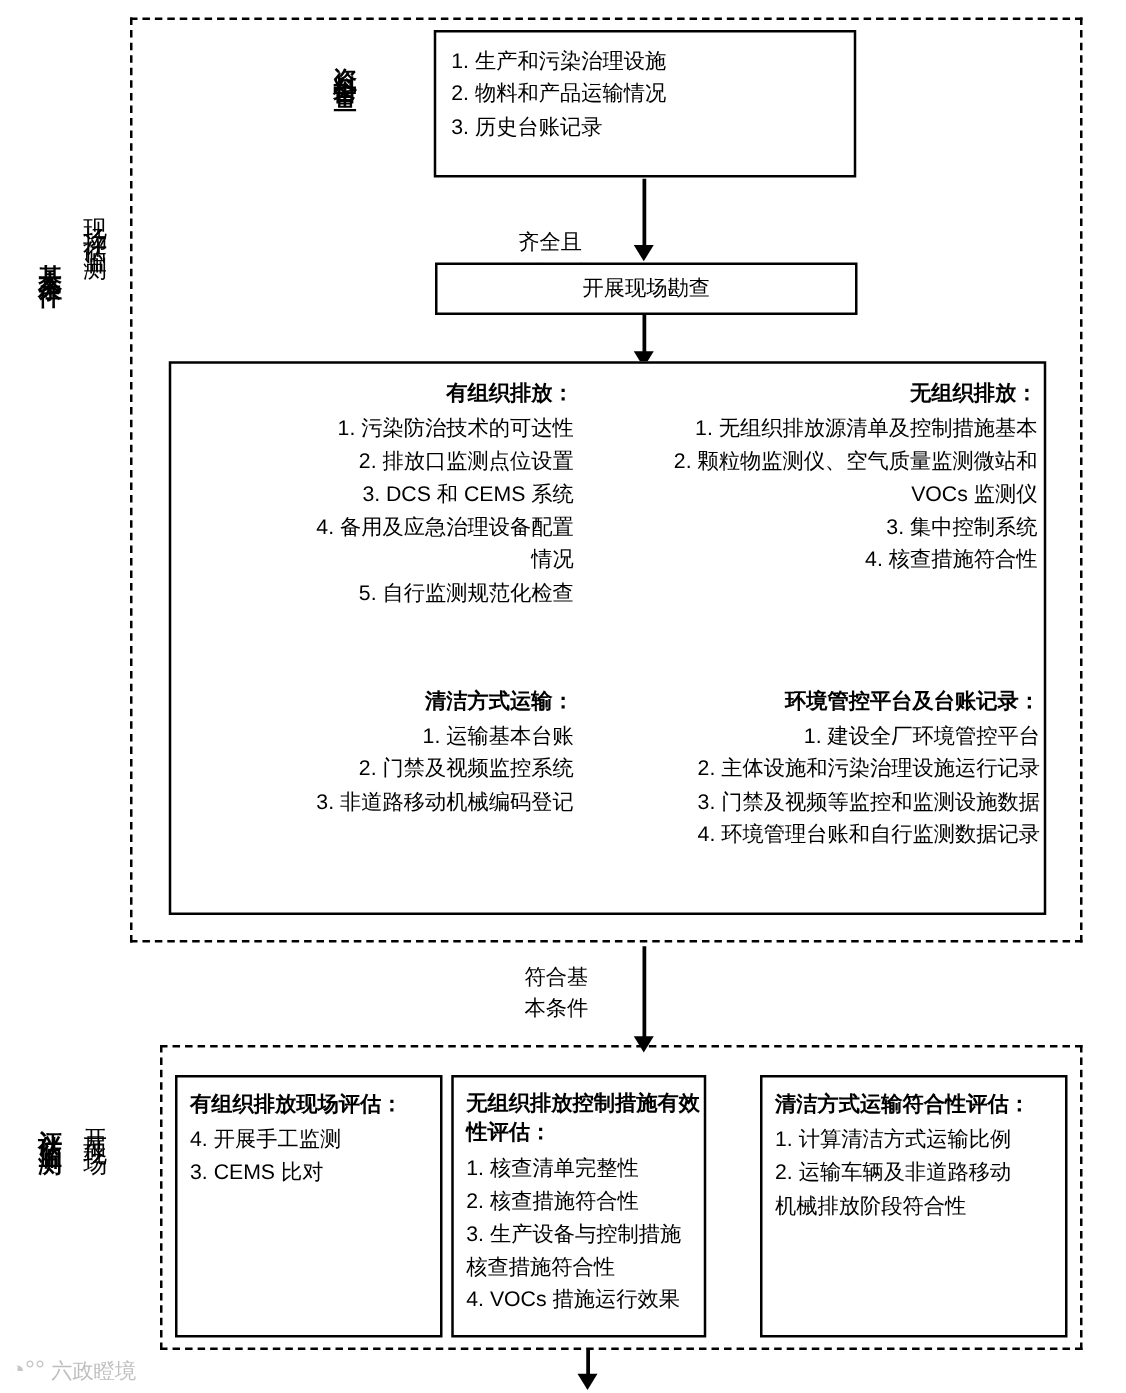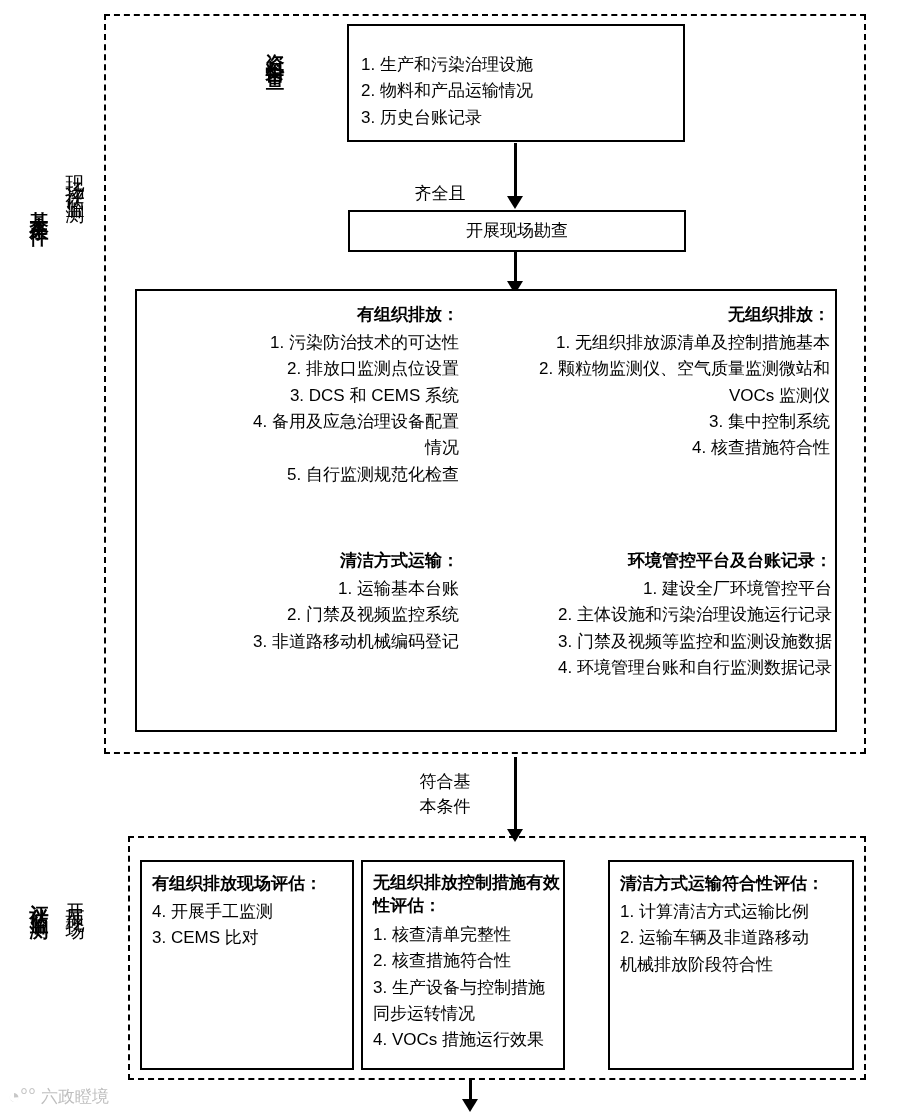--- a/index.html
+++ b/index.html
@@ -81,21 +81,21 @@
 </head>
 <body>
 
 <div class="abs dashed-box" style="left:104px;top:14px;width:762px;height:740px;"></div>
 
 <div class="abs vlabel" style="left:30px;top:195px;">基本条件</div>
 <div class="abs vlabel-thin" style="left:66px;top:160px;">现场评估监测</div>
 
 <div class="abs vlabel" style="left:266px;top:38px;">资料审查</div>
 
-<div class="abs solid-box" style="left:347px;top:24px;width:338px;height:118px;padding:26px 0 0 12px;">
+<div class="abs solid-box" style="left:347px;top:24px;width:338px;height:118px;padding:10px 0 0 12px;">
   <ul class="box-list">
     <li>1. 生产和污染治理设施</li>
     <li>2. 物料和产品运输情况</li>
     <li>3. 历史台账记录</li>
   </ul>
 </div>
 
 <div class="abs small-note" style="left:380px;top:150px;width:120px;white-space:pre-line;margin-top:32px;">齐全且
 符合要求</div>
 
@@ -172,21 +172,21 @@
 </div>
 
 <div class="abs solid-box" style="left:361px;top:860px;width:204px;height:210px;padding:10px 0 0 10px;">
   <div class="box-title" style="line-height:1.35;">
     <span>无组织排放控制措施有效性评估：</span>
   </div>
   <ul class="box-list">
     <li>1. 核查清单完整性</li>
     <li>2. 核查措施符合性</li>
     <li>3. 生产设备与控制措施</li>
-    <li>同步运转情况</li>
+    <li>核查措施符合性</li>
     <li>4. VOCs 措施运行效果</li>
   </ul>
 </div>
 
 <div class="abs solid-box" style="left:608px;top:860px;width:246px;height:210px;padding:10px 0 0 10px;">
   <div class="box-title">清洁方式运输符合性评估：</div>
   <ul class="box-list">
     <li>1. 计算清洁方式运输比例</li>
     <li>2. 运输车辆及非道路移动</li>
     <li>机械排放阶段符合性</li>

